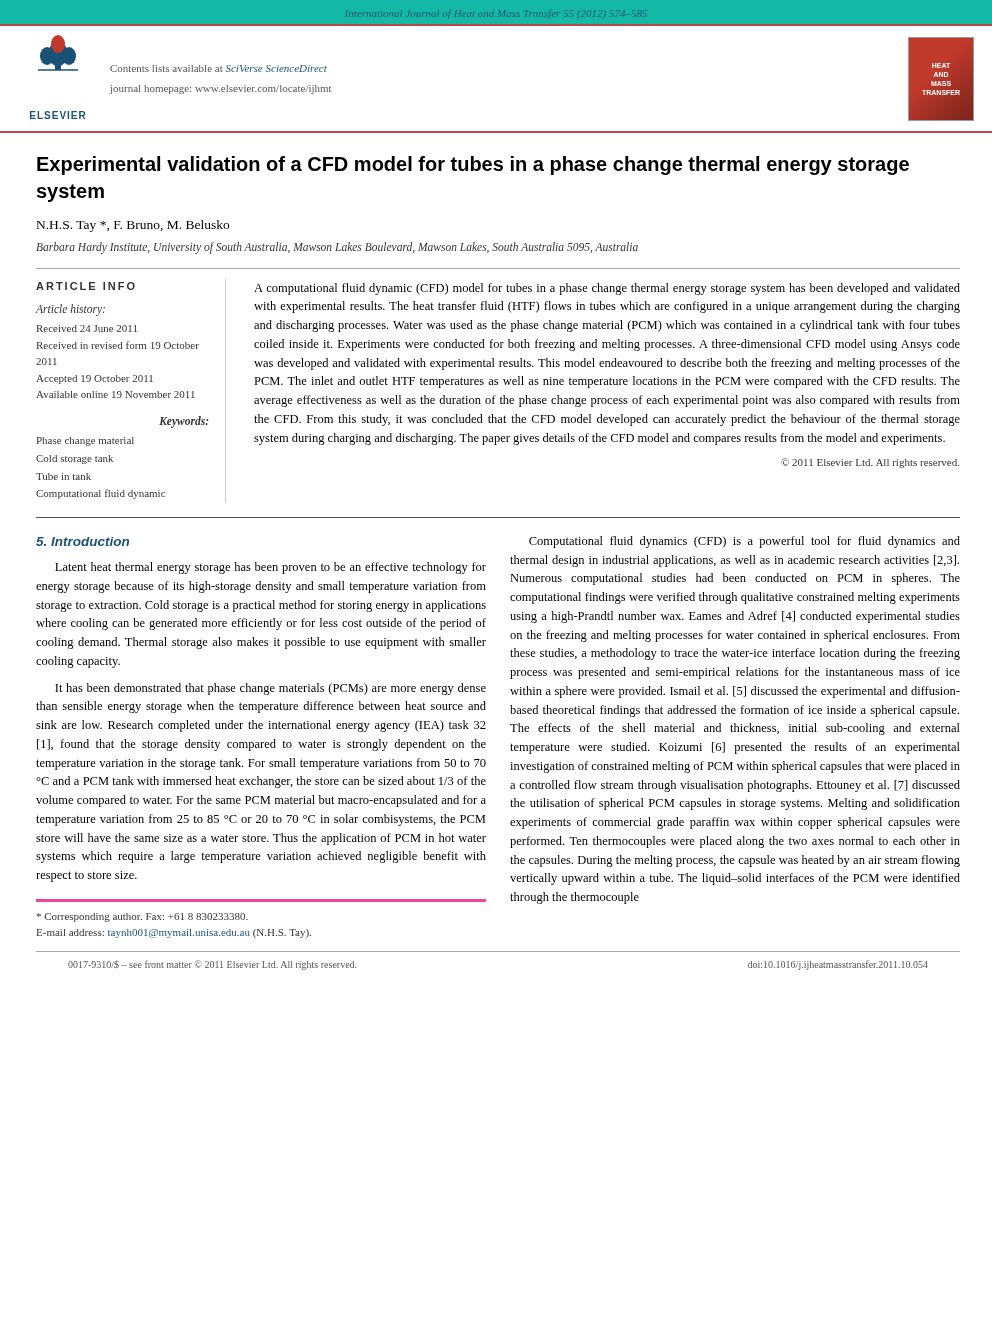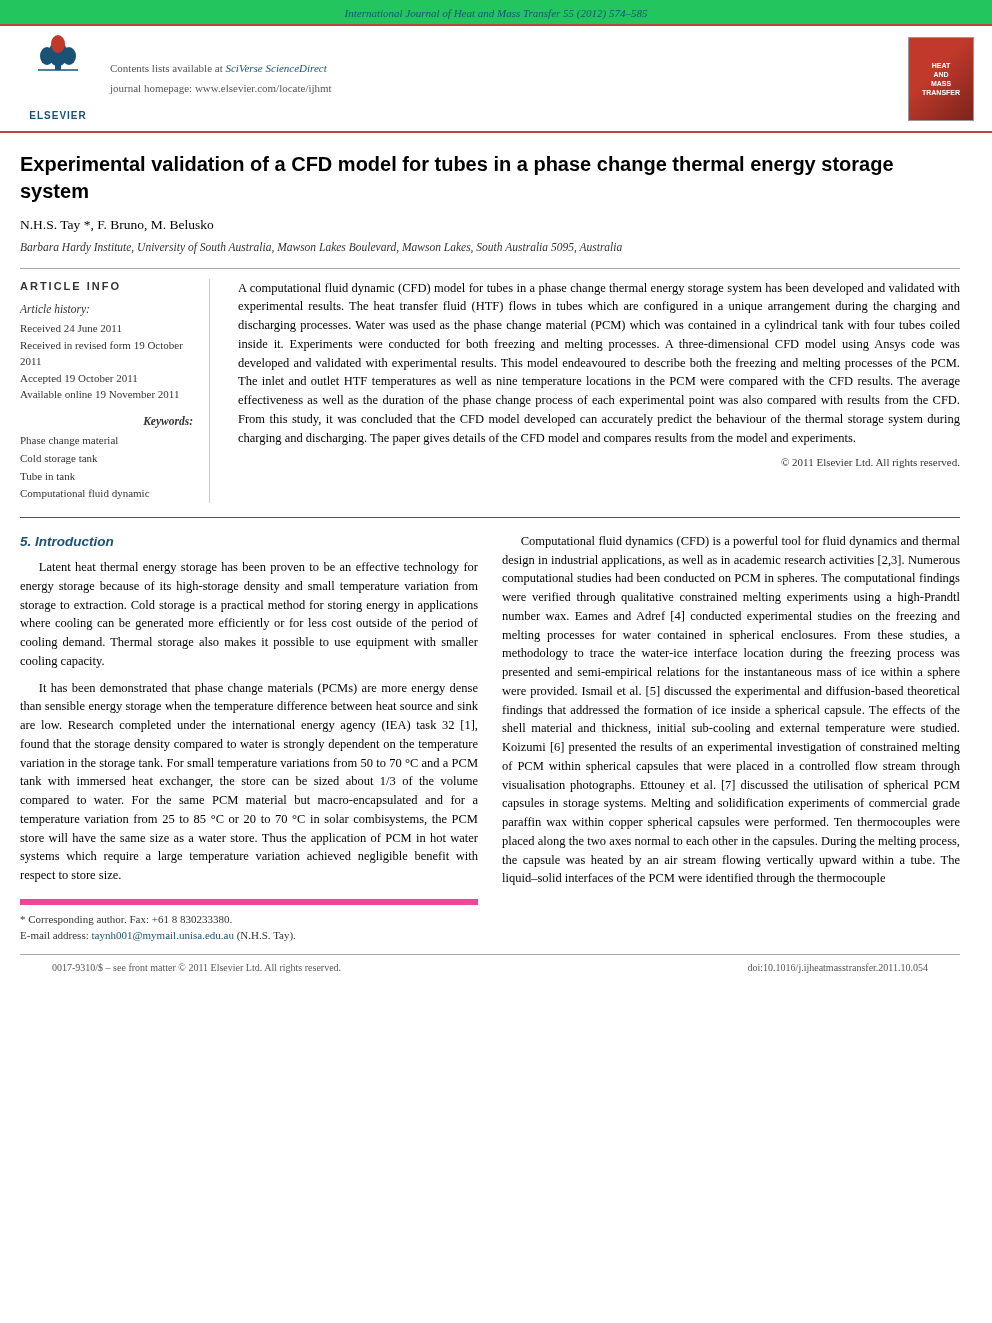--- a/index.html
+++ b/index.html
@@ -8,21 +8,21 @@
       background: #fff;
       color: #000;
       width: 992px;
       min-height: 1323px;
       font-size: 13px;
       line-height: 1.45;
     }
 
     
     .journal-top-bar {
-      background: #22c55e;
+      background: #14b8a6;
       text-align: center;
       padding: 6px 0 2px 0;
       font-size: 11px;
       color: #1a5276;
       font-style: italic;
     }
 
     
     .header-band {
       border-top: 2px solid #b44;
@@ -80,21 +80,21 @@
       color: #fff;
       font-size: 7px;
       text-align: center;
       font-weight: bold;
       line-height: 1.3;
       font-family: Arial, sans-serif;
     }
 
     
     .article-content {
-      padding: 18px 32px 18px 20px;
+      padding: 18px 32px 18px 36px;
     }
 
     .article-title {
       font-size: 20px;
       font-weight: bold;
       color: #000;
       margin-bottom: 10px;
       line-height: 1.35;
       font-family: Arial, sans-serif;
     }
@@ -218,21 +218,21 @@
     .body-para {
       margin-bottom: 8px;
       text-indent: 1.5em;
     }
     .body-para:first-of-type {
       text-indent: 1.5em;
     }
 
     
     .footnote-area {
-      border-top: 6px solid #ec4899;
+      border-top: 3px solid #ec4899;
       margin-top: 14px;
       padding-top: 6px;
       font-size: 11px;
       color: #333;
     }
     .footnote-line {
       line-height: 1.5;
     }
 
     

